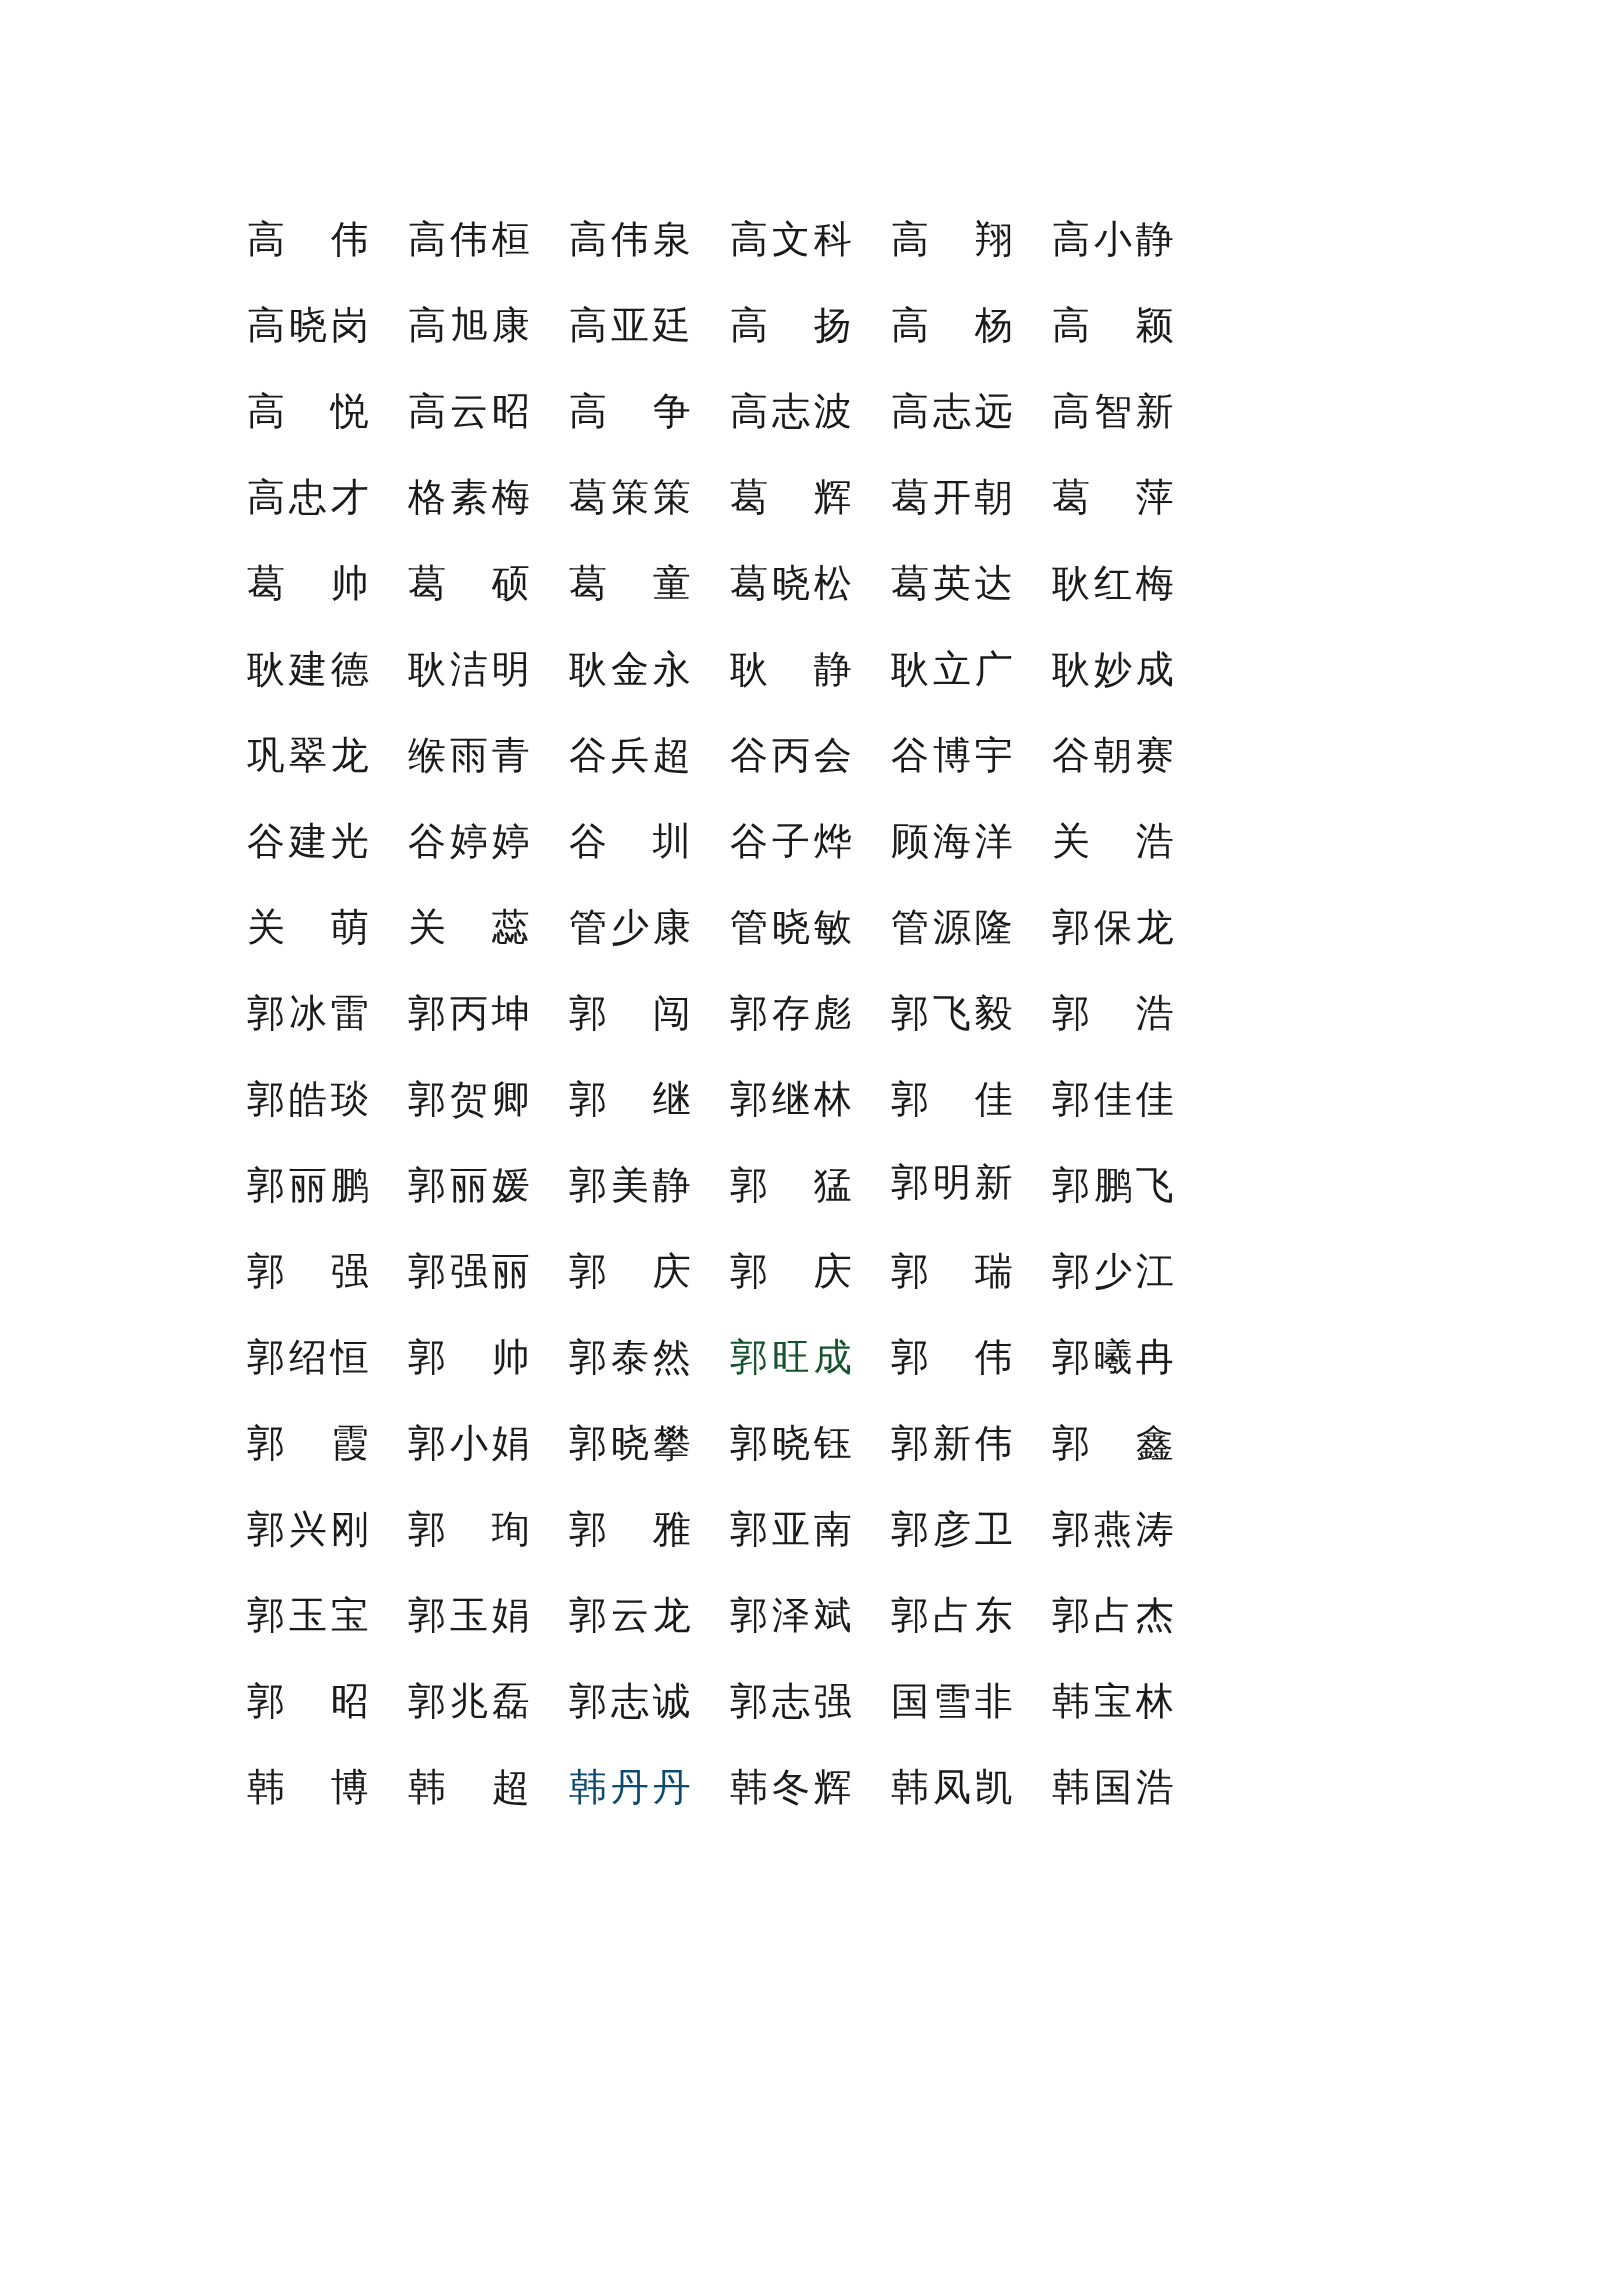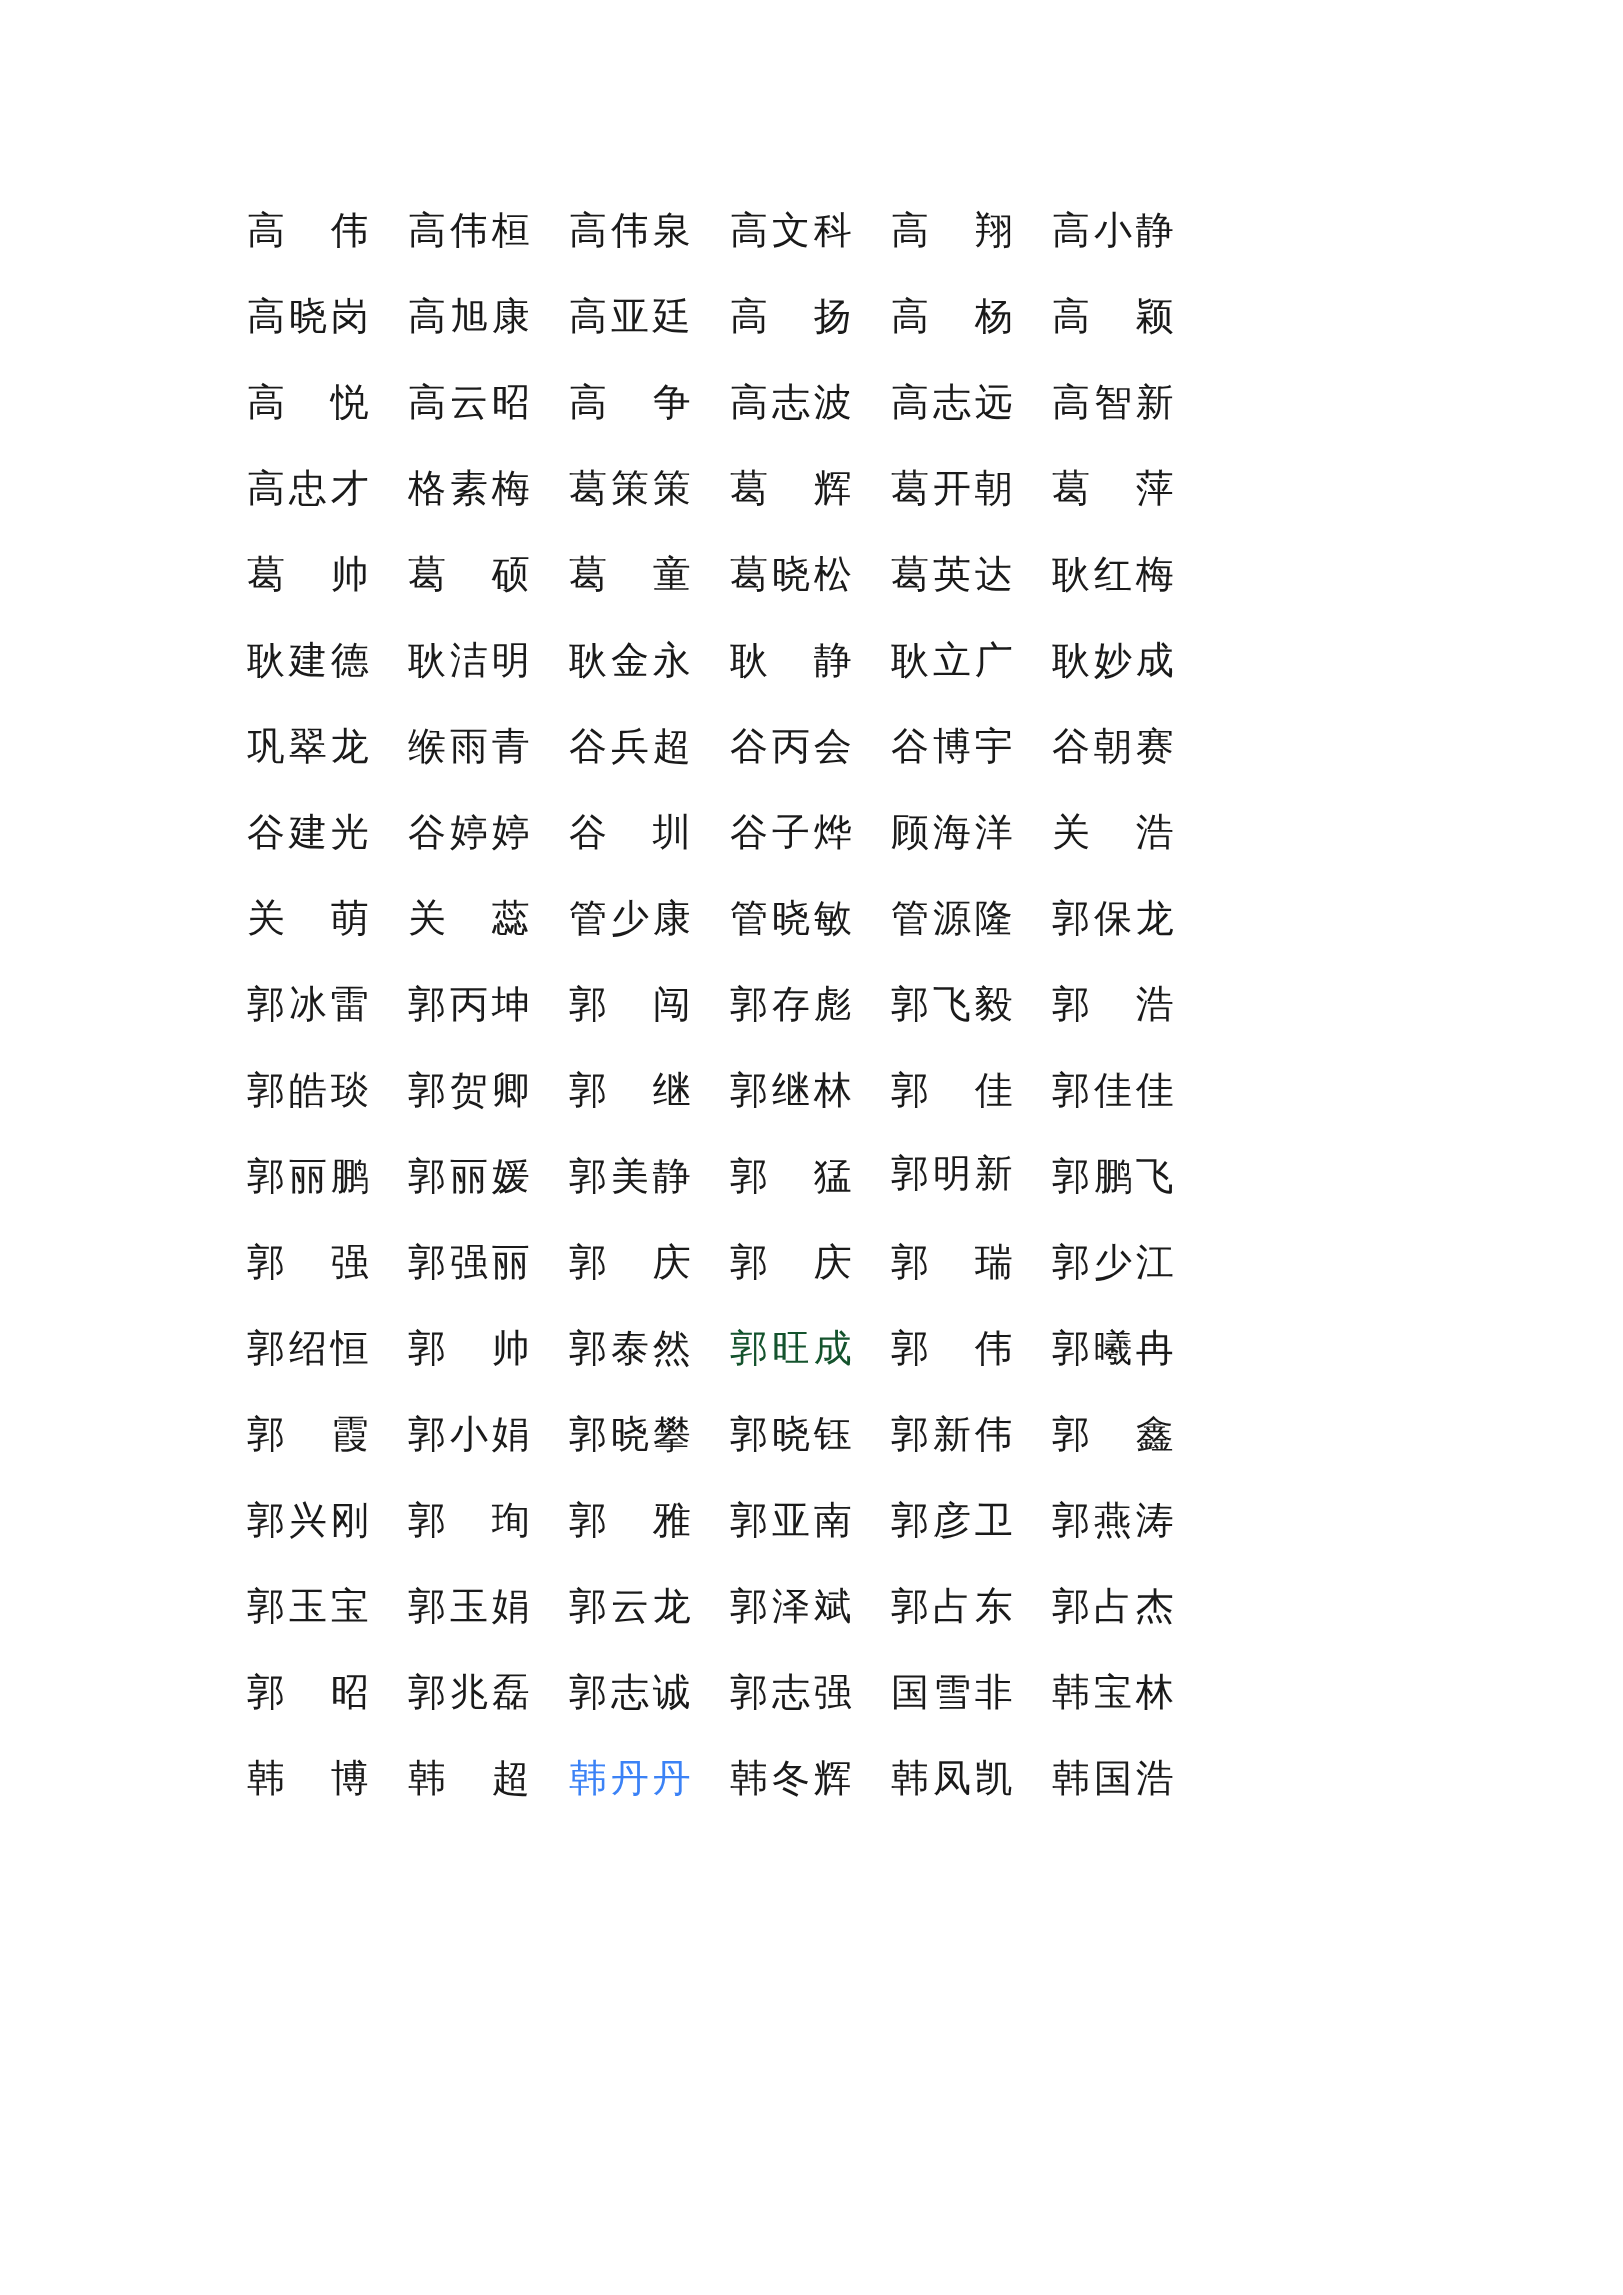--- a/index.html
+++ b/index.html
@@ -11,21 +11,21 @@
     position: relative;
     width: 1623px;
     height: 2295px;
     background: #ffffff;
     overflow: hidden;
     font-family: "Liberation Serif", "DejaVu Serif", serif;
   }
   .name-grid {
     position: absolute;
     left: 247px;
-    top: 187px;
+    top: 196px;
   }
   .name-row {
     display: flex;
     gap: 35px;
     height: 86px;
     align-items: center;
   }
   .name-cell {
     display: inline-block;
     width: 126px;
@@ -182,20 +182,20 @@
         <span class="name-cell" style="color: rgb(26, 26, 26);">郭　昭</span>
         <span class="name-cell" style="color: rgb(26, 26, 26);">郭兆磊</span>
         <span class="name-cell" style="color: rgb(26, 26, 26);">郭志诚</span>
         <span class="name-cell" style="color: rgb(26, 26, 26);">郭志强</span>
         <span class="name-cell" style="color: rgb(26, 26, 26);">国雪非</span>
         <span class="name-cell" style="color: rgb(26, 26, 26);">韩宝林</span>
       </div>
       <div class="name-row">
         <span class="name-cell" style="color: rgb(26, 26, 26);">韩　博</span>
         <span class="name-cell" style="color: rgb(26, 26, 26);">韩　超</span>
-        <span class="name-cell" style="color: #3b82f6;">韩丹丹</span>
+        <span class="name-cell" style="color: #0c4a6e;">韩丹丹</span>
         <span class="name-cell" style="color: rgb(26, 26, 26);">韩冬辉</span>
         <span class="name-cell" style="color: rgb(26, 26, 26);">韩凤凯</span>
         <span class="name-cell" style="color: rgb(26, 26, 26);">韩国浩</span>
       </div>
     </main>
 </div>
 
 
 </body></html>

